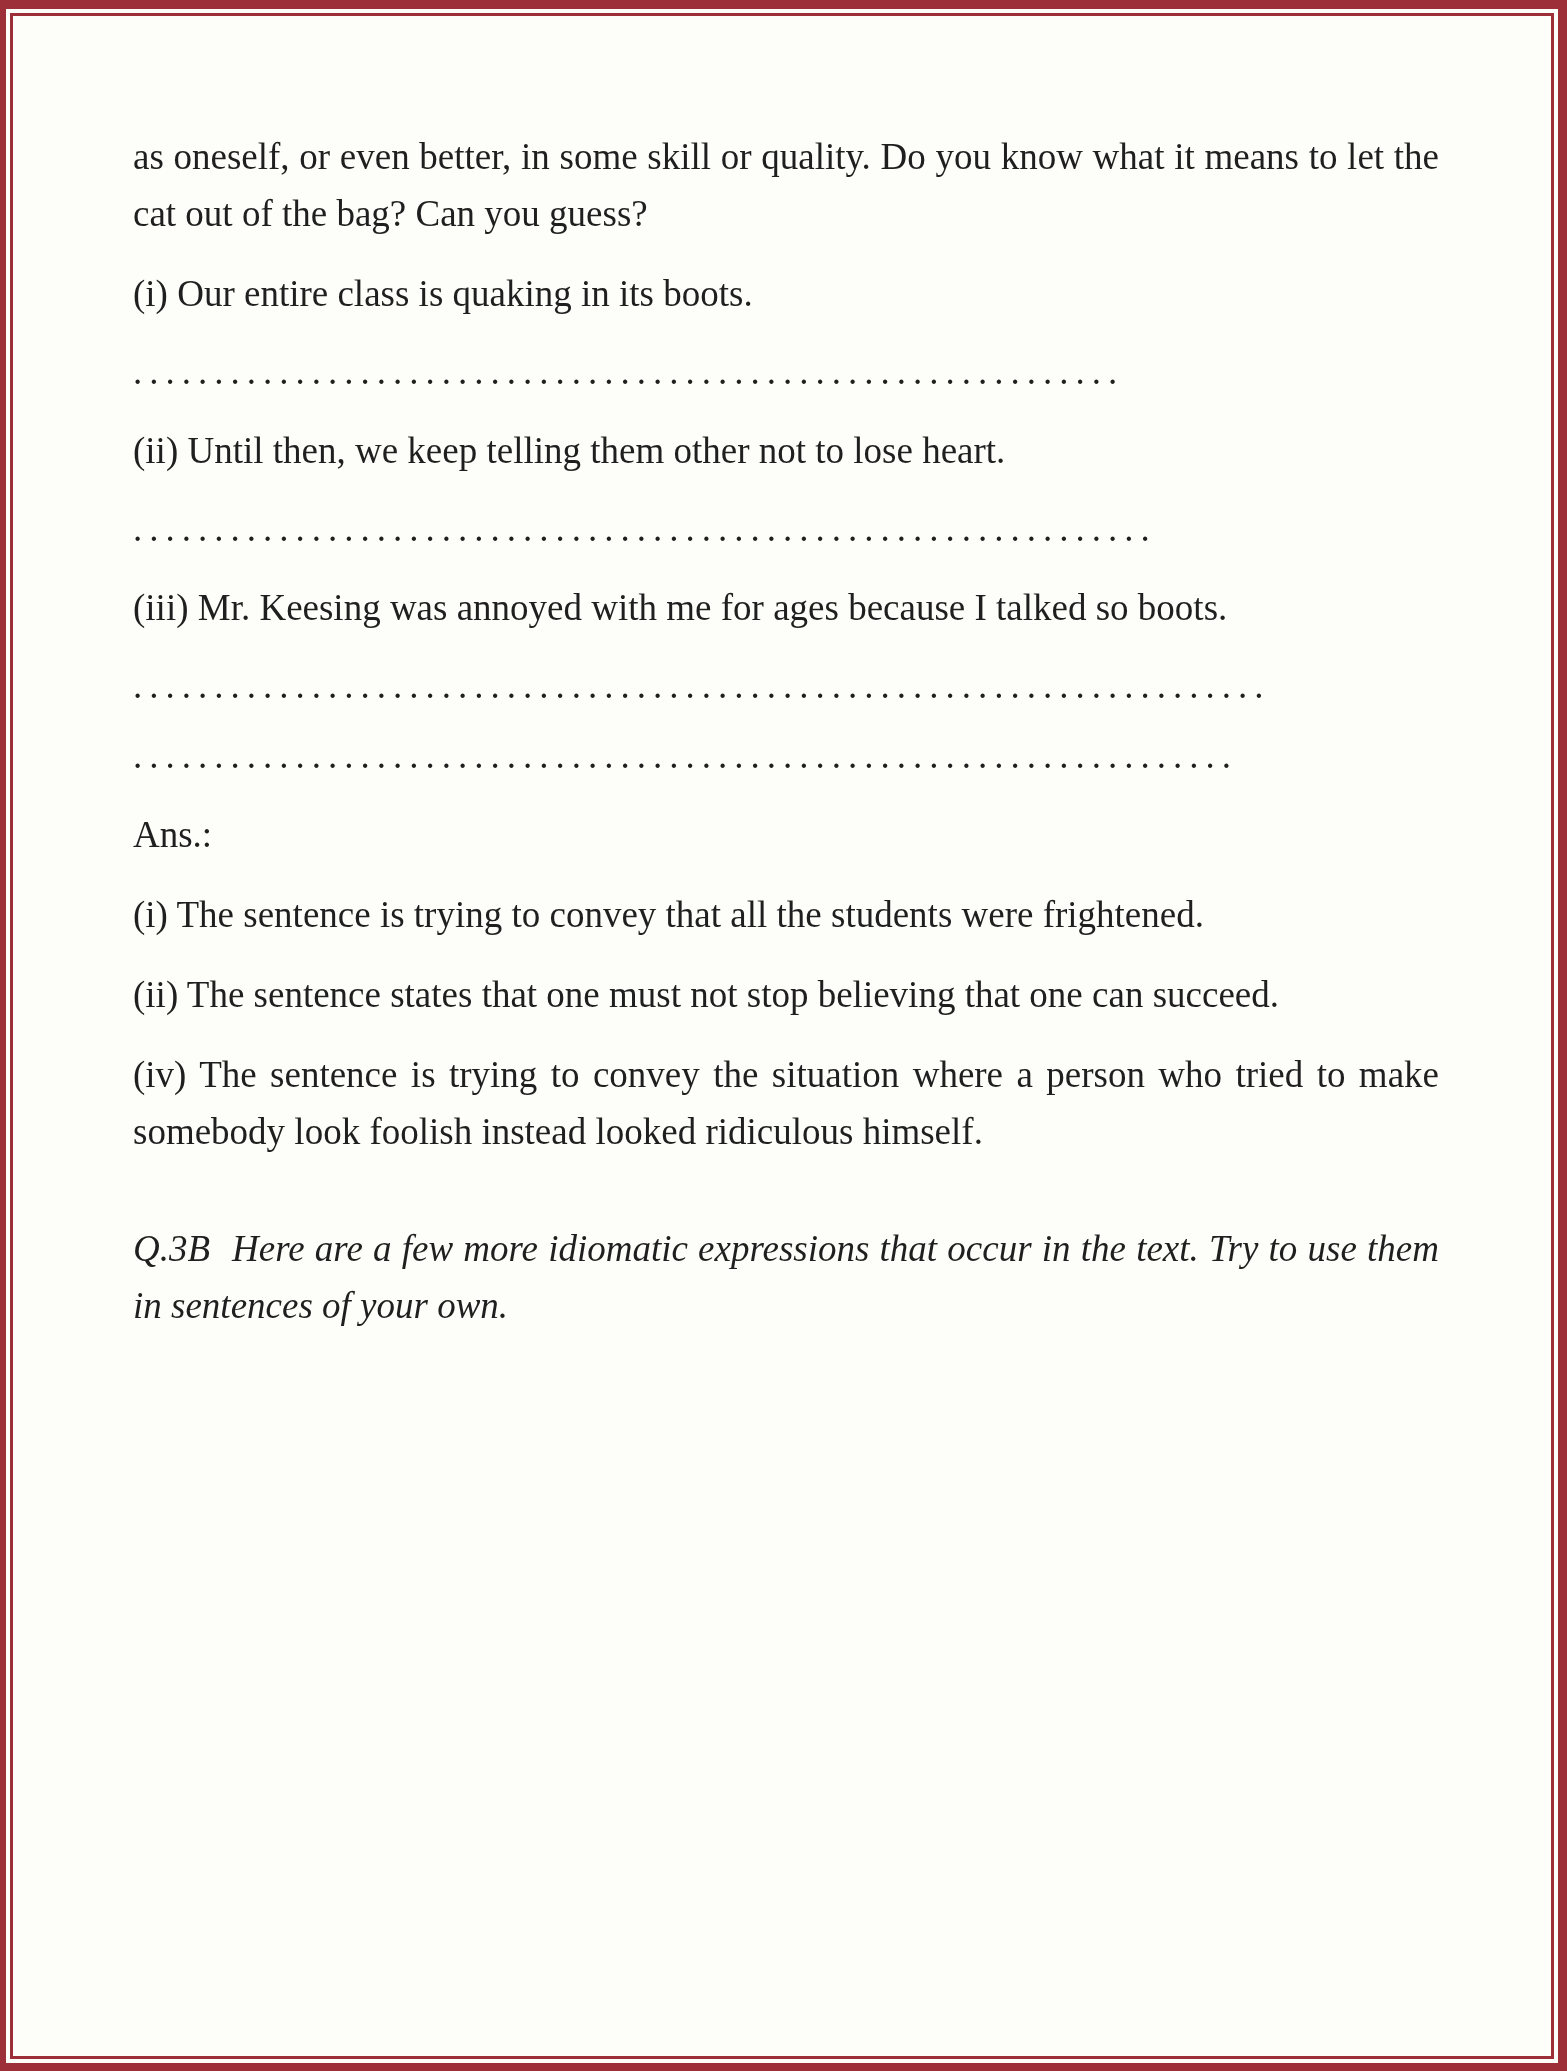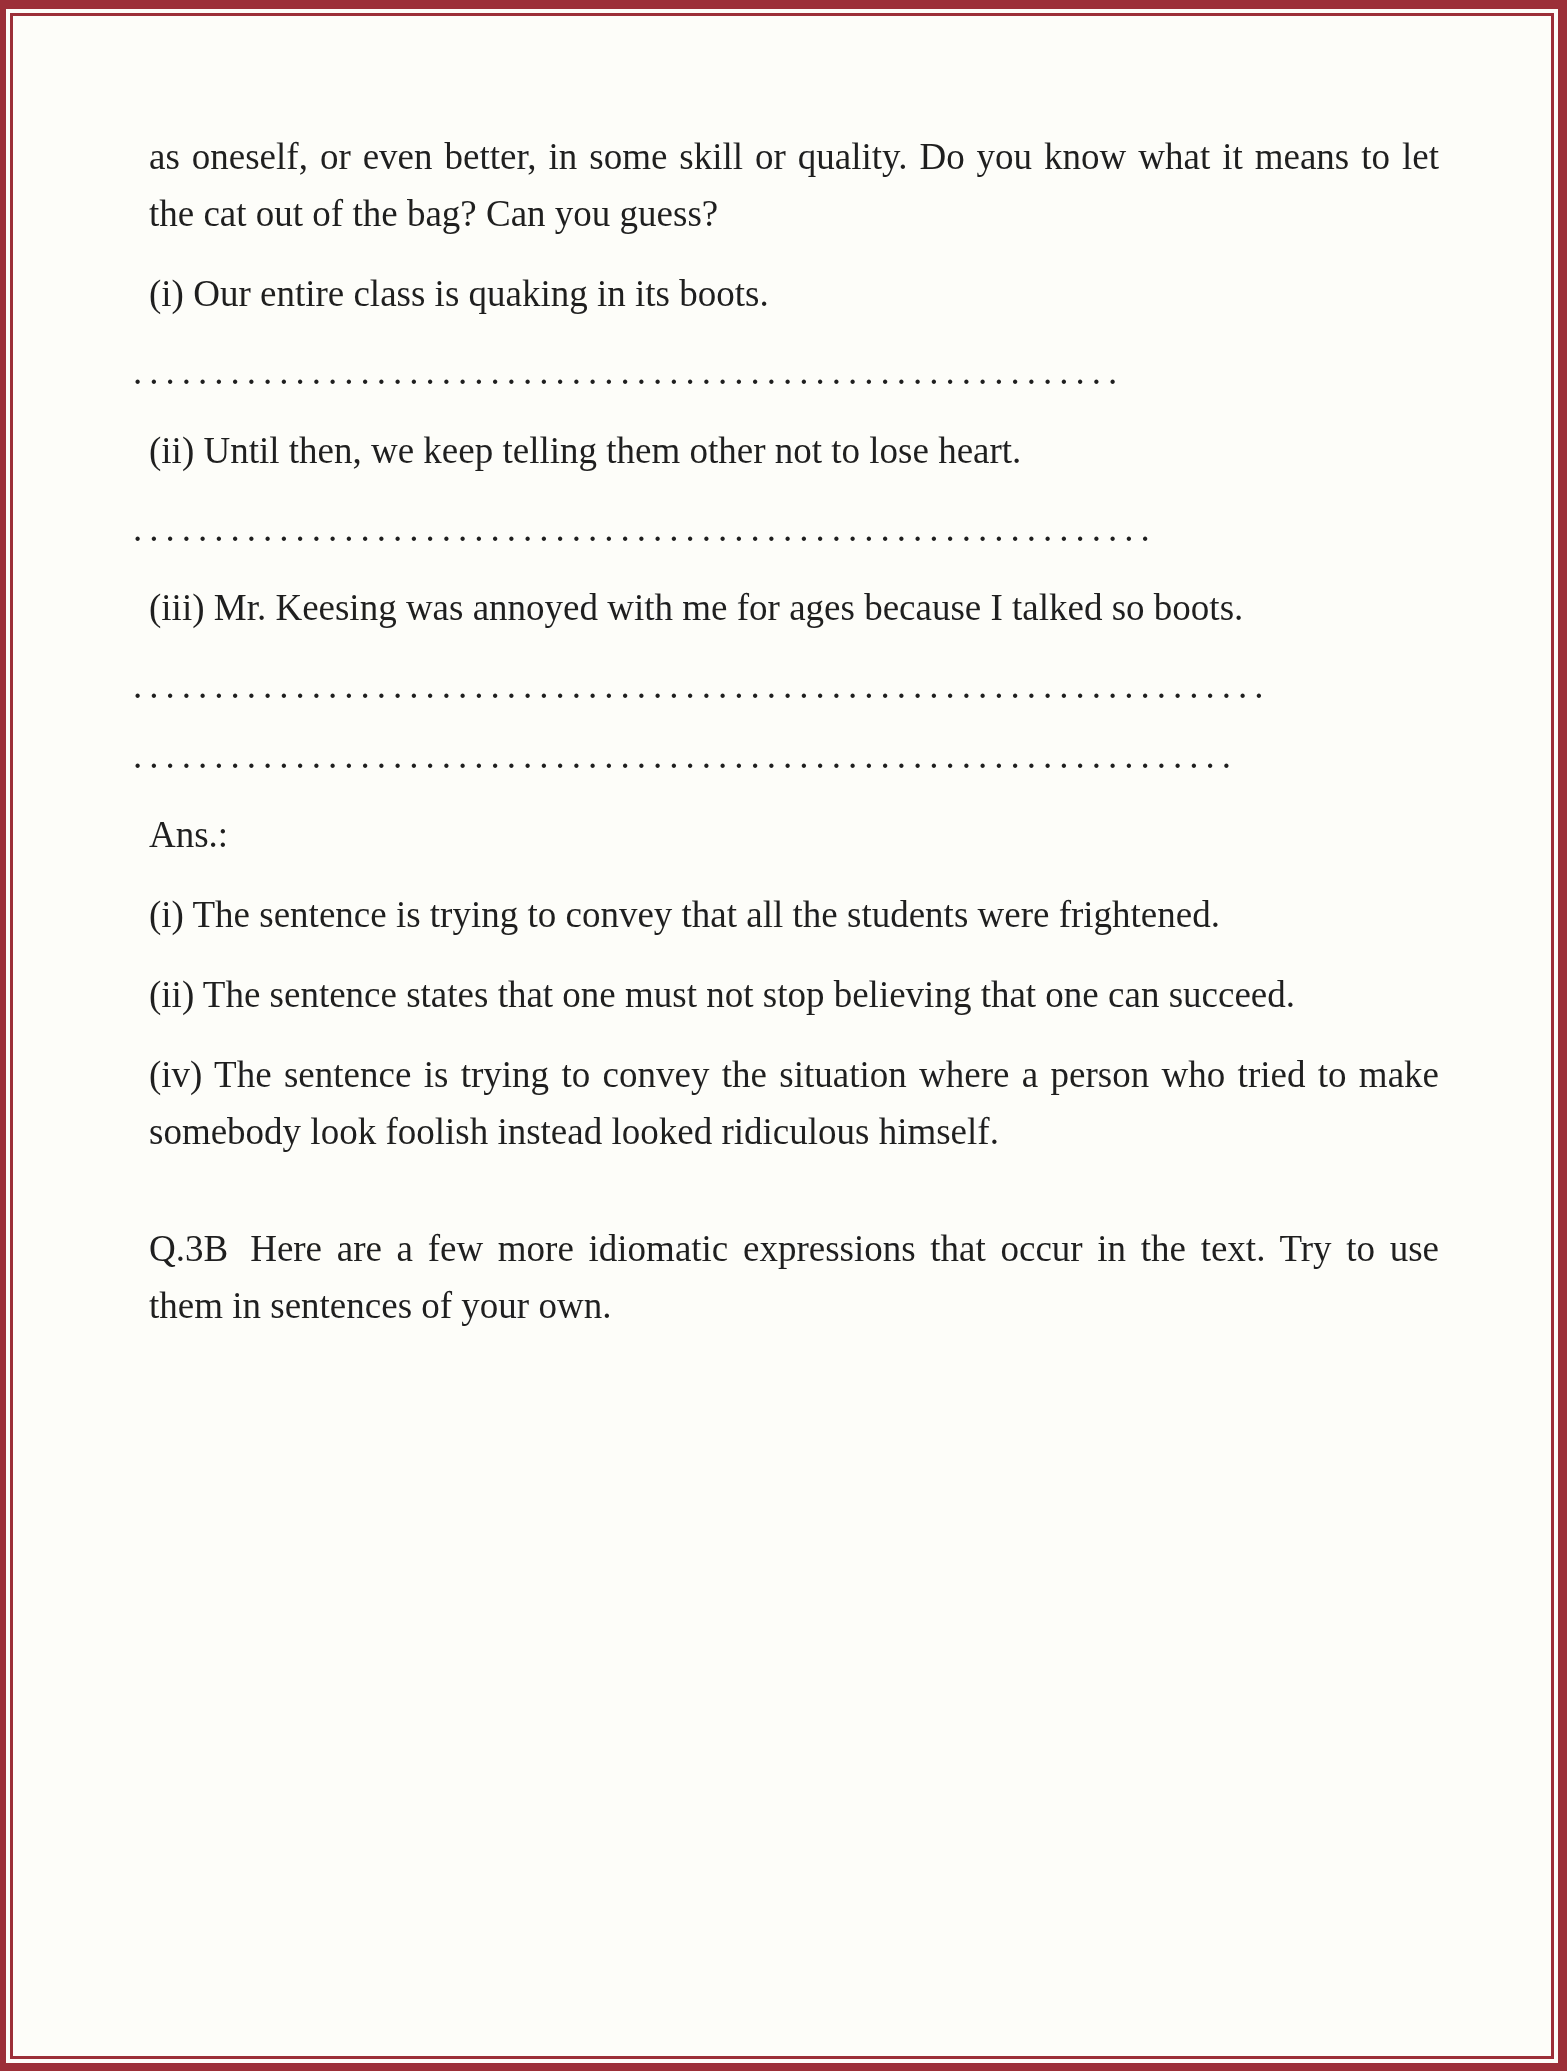--- a/index.html
+++ b/index.html
@@ -29,33 +29,33 @@
     height: 100%;
     border: 3px solid #9c2f38;      
     background: #fdfdf9;
     padding: 112px 112px 0 120px;
     color: #1f1f1f;
     font-size: 37px;
     line-height: 57px;
     overflow: hidden;
   }
   .para {
-    margin: 0 0 23px 16px;
+    margin: 0 0 23px 0;
     text-align: justify;
   }
   .bold { font-weight: normal; }
   .dotted {
     margin: 30px 0 30px 0;
     line-height: 40px;
     letter-spacing: 7px;
     text-align: left;
     white-space: nowrap;
     overflow: hidden;
   }
-  .q3b { margin-top: 60px; }
+  .q3b { margin-top: 60px; font-style: italic; }
   .q3b-label { padding-right: 22px; }
 </style>
 </head>
 <body>
 
 <div class="page">
   <div class="mat">
     <div class="inner">
 
       <p class="para">as oneself, or even better, in some skill or quality. Do you know what it means to let the cat out of the bag? Can you guess?</p>

